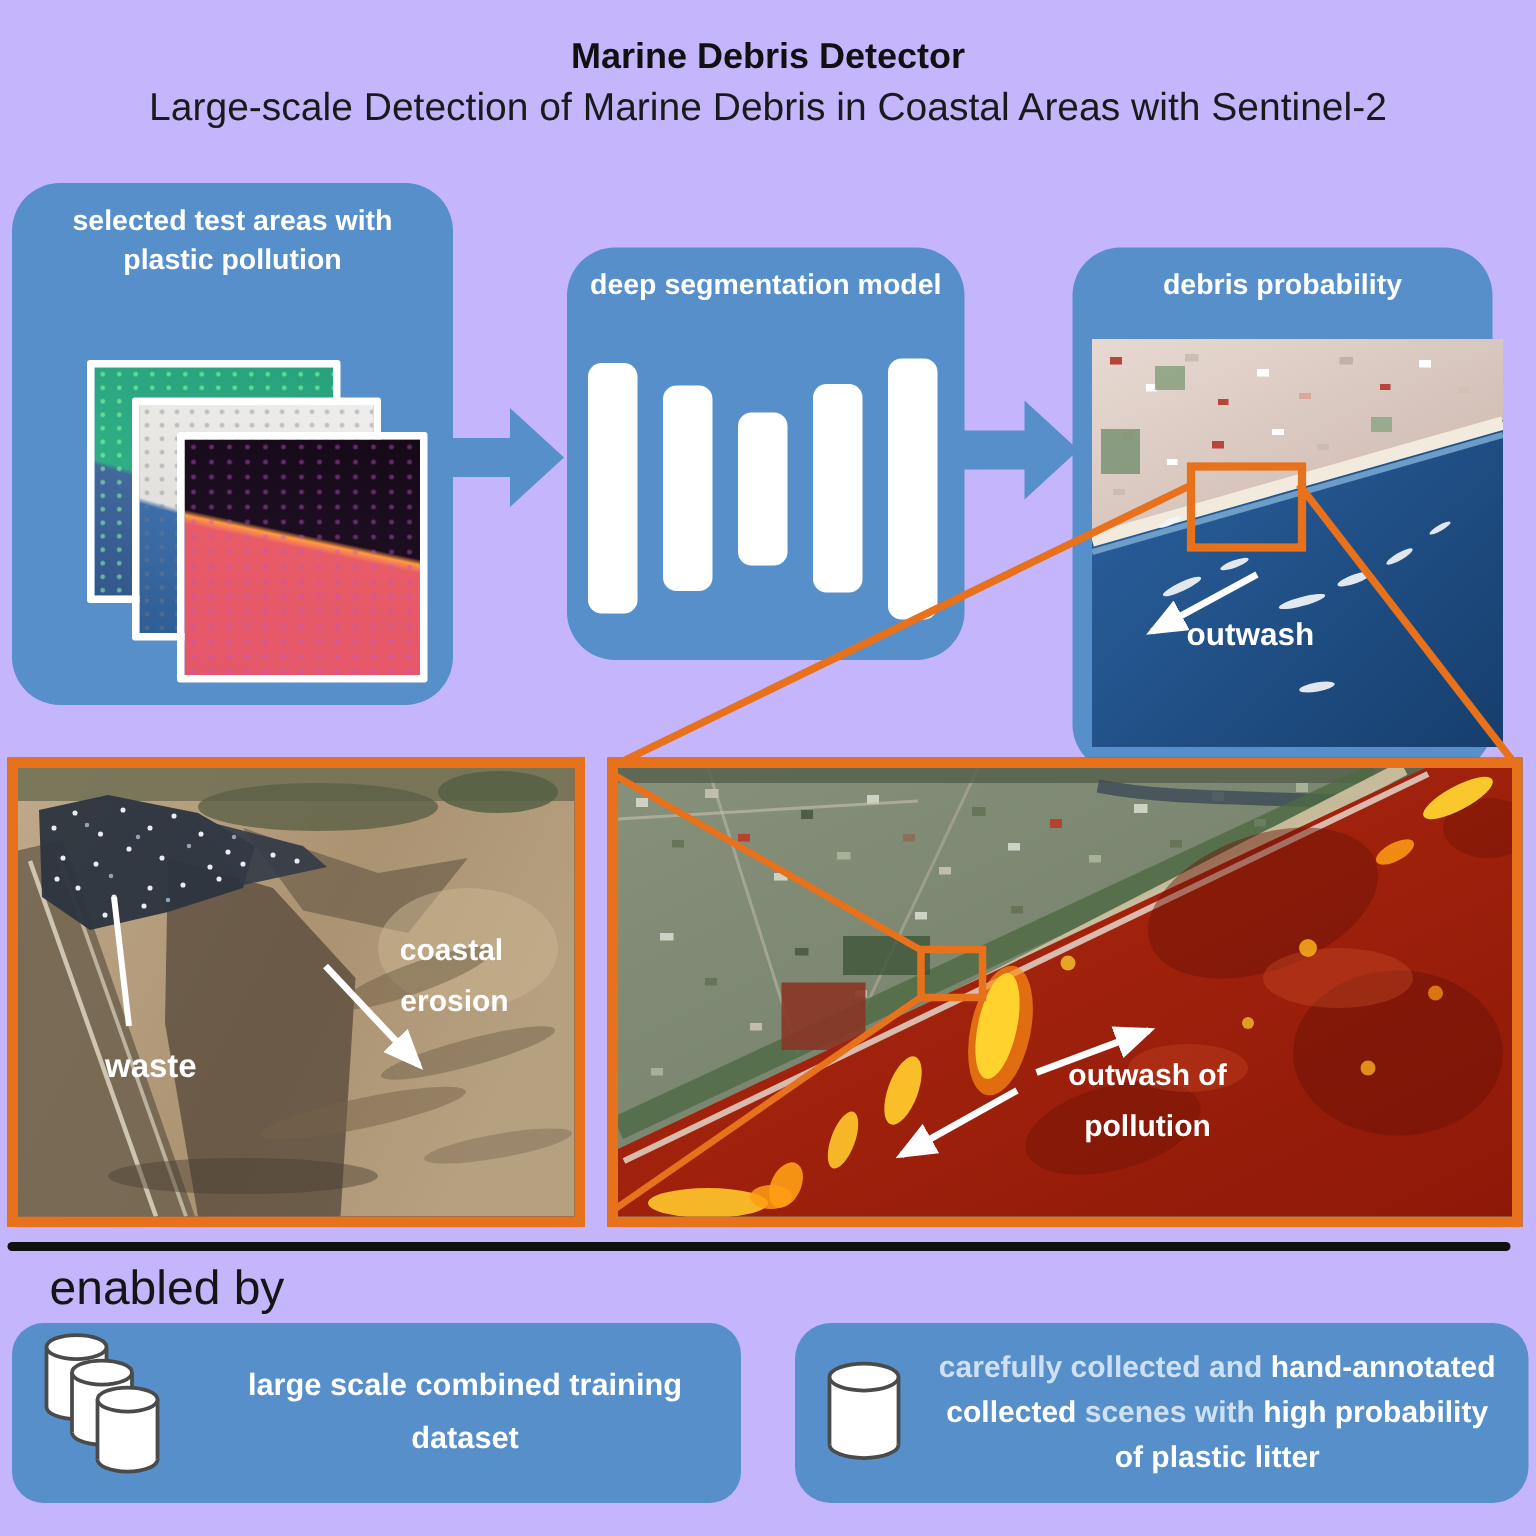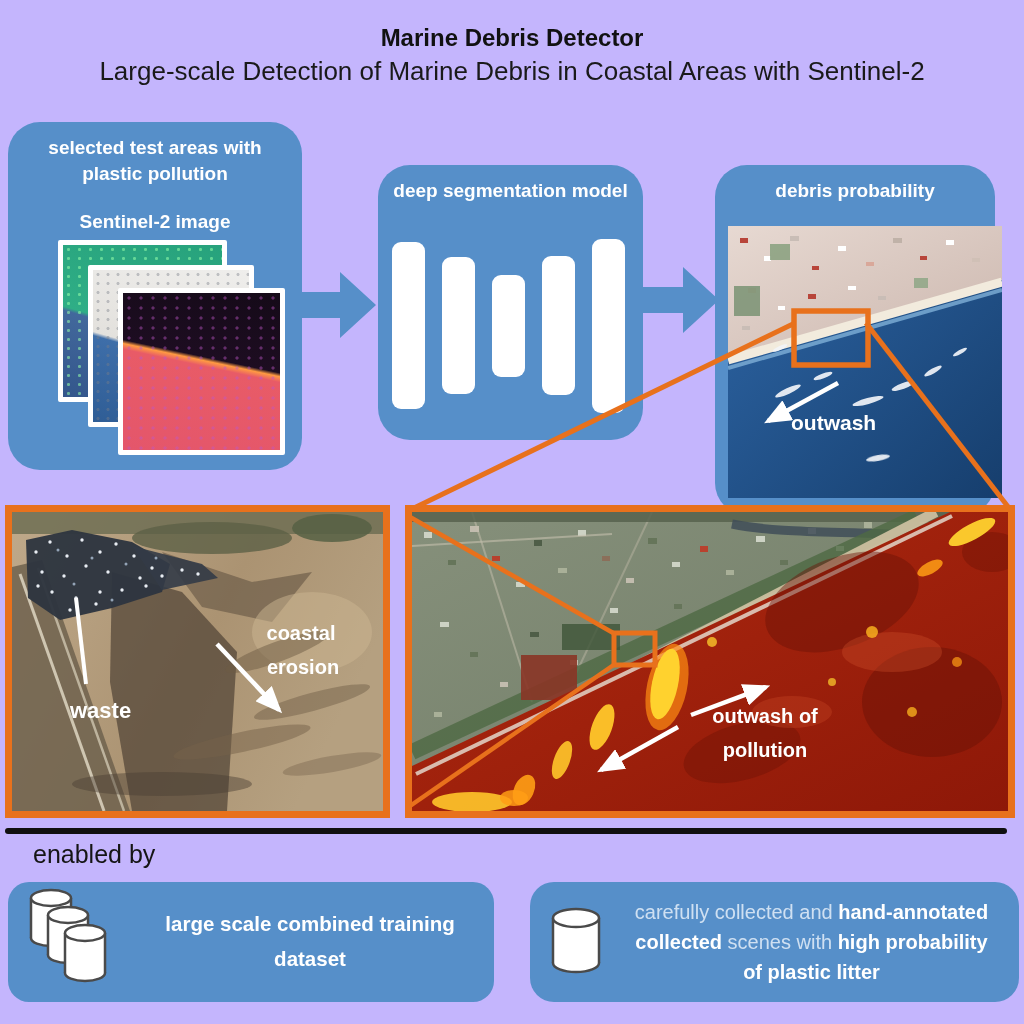--- a/index.html
+++ b/index.html
@@ -44,46 +44,45 @@
   
   .detail{position:absolute;border:7px solid var(--color-accent_orange,#e8711c);
     box-sizing:border-box;background:#555;}
   #img-waste{left:5px;top:505px;width:385px;height:313px;}
   #img-pollution{left:405px;top:505px;width:610px;height:313px;}
   
   #zoom-lines{position:absolute;left:0;top:0;z-index:40;pointer-events:none;}
   
   .divider{position:absolute;left:5px;top:828px;width:1002px;height:6px;
     background:var(--color-divider_black,#101010);border-radius:3px;}
-  .enabled-by{position:absolute;left:33px;top:840px;font-size:25px;color:#151515;}
+  .enabled-by{position:absolute;left:33px;top:840px;font-size:32px;color:#151515;}
   .footer-box{position:absolute;top:882px;height:120px;border-radius:24px;
     background:var(--color-box_blue,#568fc9);display:flex;align-items:center;}
   #box-training{left:8px;width:486px;border-radius:21px;}
   #box-evaluation{left:530px;width:489px;}
   .fb-icon{flex:0 0 auto;margin-left:18px;}
   .fb-text{flex:1 1 auto;text-align:center;padding:0 14px;}
   #box-training .fb-line1{font-size:20.5px;font-weight:700;color:#fff;line-height:1.7;}
   #box-training .fb-line2{font-size:20.5px;font-weight:700;color:#d9e8f8;line-height:1.5;}
   #box-evaluation .fb-text{font-size:20px;line-height:1.5;}
-  .seg-regular{color:#cfe0f2;font-weight:400;}
+  .seg-regular{color:#cfe0f2;font-weight:700;}
   .seg-bold{color:#fff;font-weight:700;}
   
   svg text{font-family:"Liberation Sans","DejaVu Sans",sans-serif;font-weight:700;fill:#fff;}
 </style>
 </head>
 <body>
 
 <div class="canvas">
 
   <div class="fig-title">Marine Debris Detector</div>
   <div class="fig-subtitle">Large-scale Detection of Marine Debris in Coastal Areas with Sentinel-2</div>
 
   <div class="bluebox" id="box-test-areas">
     <div class="bb-title">selected test areas with plastic pollution</div>
-    <div class="sentinel-label">Sentinel-2 image</div>
     <div class="thumb thumb-1"></div>
     <div class="thumb thumb-2"></div>
     <div class="thumb thumb-3"></div>
   </div>
 
   <svg class="flow-arrow" style="left:298px;top:268px;" width="80" height="74">
     <polygon points="0,24 42,24 42,4 78,37 42,70 42,50 0,50" fill="#568fc9"></polygon>
   </svg>
 
   <div class="bluebox" id="box-model">

